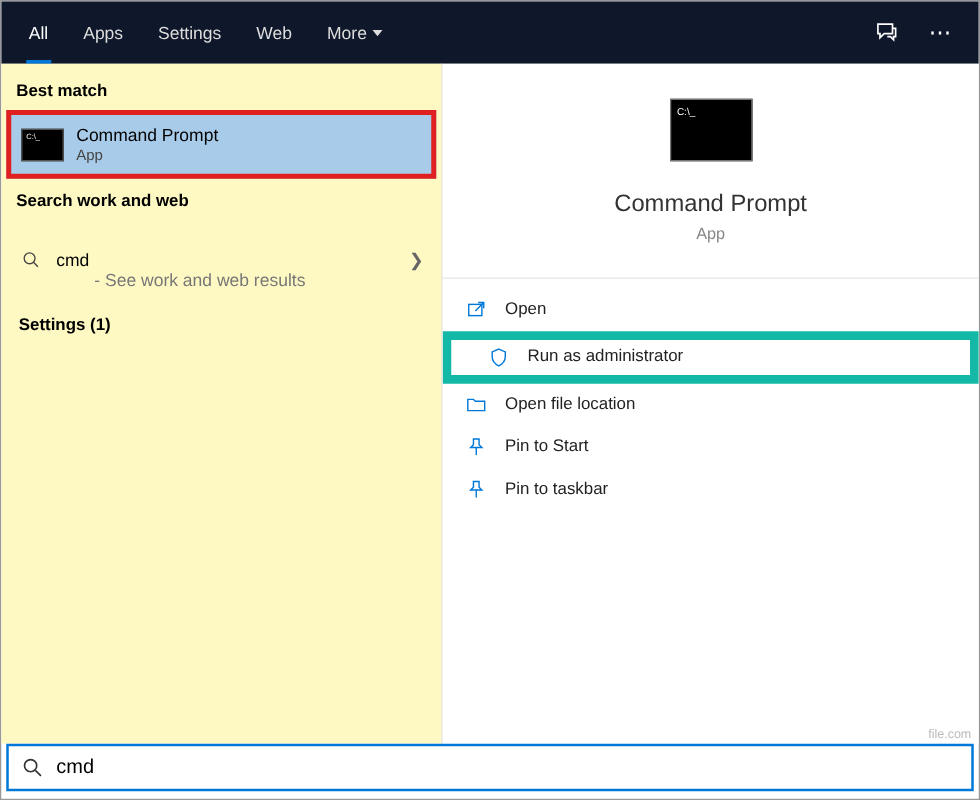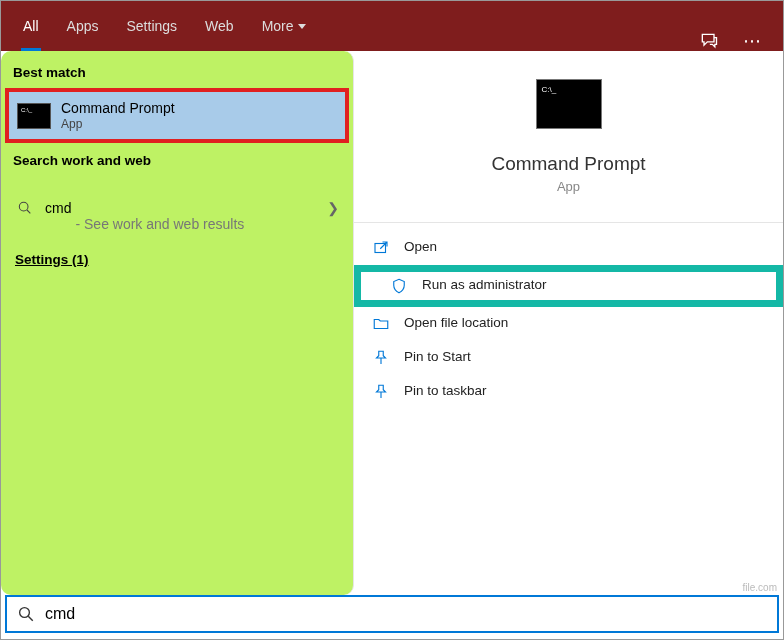--- a/index.html
+++ b/index.html
@@ -8,24 +8,24 @@
       font-size: 14px;
       color: #000;
       background: #fff;
       width: 784px;
       height: 640px;
       position: relative;
       overflow: hidden;
       border: 1px solid #999;
     }
     .topbar {
-      background: #7f1d1d;
+      background: #0f172a;
       height: 50px;
       display: flex;
-      align-items: flex-end;
+      align-items: center;
       padding: 0 8px;
       color: #ccc;
     }
     .tabs {
       display: flex;
       height: 100%;
     }
     .tab {
       display: flex;
       align-items: center;
@@ -59,25 +59,24 @@
     .feedback-icon svg, .ellipsis { fill:#fff; color:#fff; }
     .ellipsis { font-size:18px; letter-spacing:0; line-height:1; color:#fff; padding:0 6px; }
     .feedback-icon { width:20px; height:20px; display:flex; }
 
     .main {
       display:flex;
       height: calc(100% - 50px - 44px);
     }
     .left {
       width: 353px;
-      background:#bef264;
+      background:#fef9c3;
       border-right:1px solid #e5e5e5;
       padding-top:6px;
       position:relative;
-      border-radius:10px;
     }
     .section-label {
       font-weight:600;
       font-size:13.5px;
       padding:8px 12px 6px 12px;
       color:#000;
     }
     .best-match {
       display:flex;
       align-items:center;
@@ -98,21 +97,21 @@
     .web-row {
       display:flex; align-items:center;
       padding:10px 14px 10px 16px;
     }
     .web-row .search-ico { width:16px; height:16px; margin-right:12px; }
     .web-row .term { color:#000; }
     .web-row .hint { color:#777; margin-left:4px;margin-top:32px; }
     .web-row .chev {
       margin-left:auto; color:#666; font-size:14px;
     }
-    .settings-row { padding:10px 14px; font-size:13.5px; font-weight:600;text-decoration:underline; }
+    .settings-row { padding:10px 14px; font-size:13.5px; font-weight:600; }
 
     .right {
       flex:1;
       background:#fff;
       display:flex;
       flex-direction:column;
       align-items:center;
       padding-top:28px;
     }
     .big-thumb {

